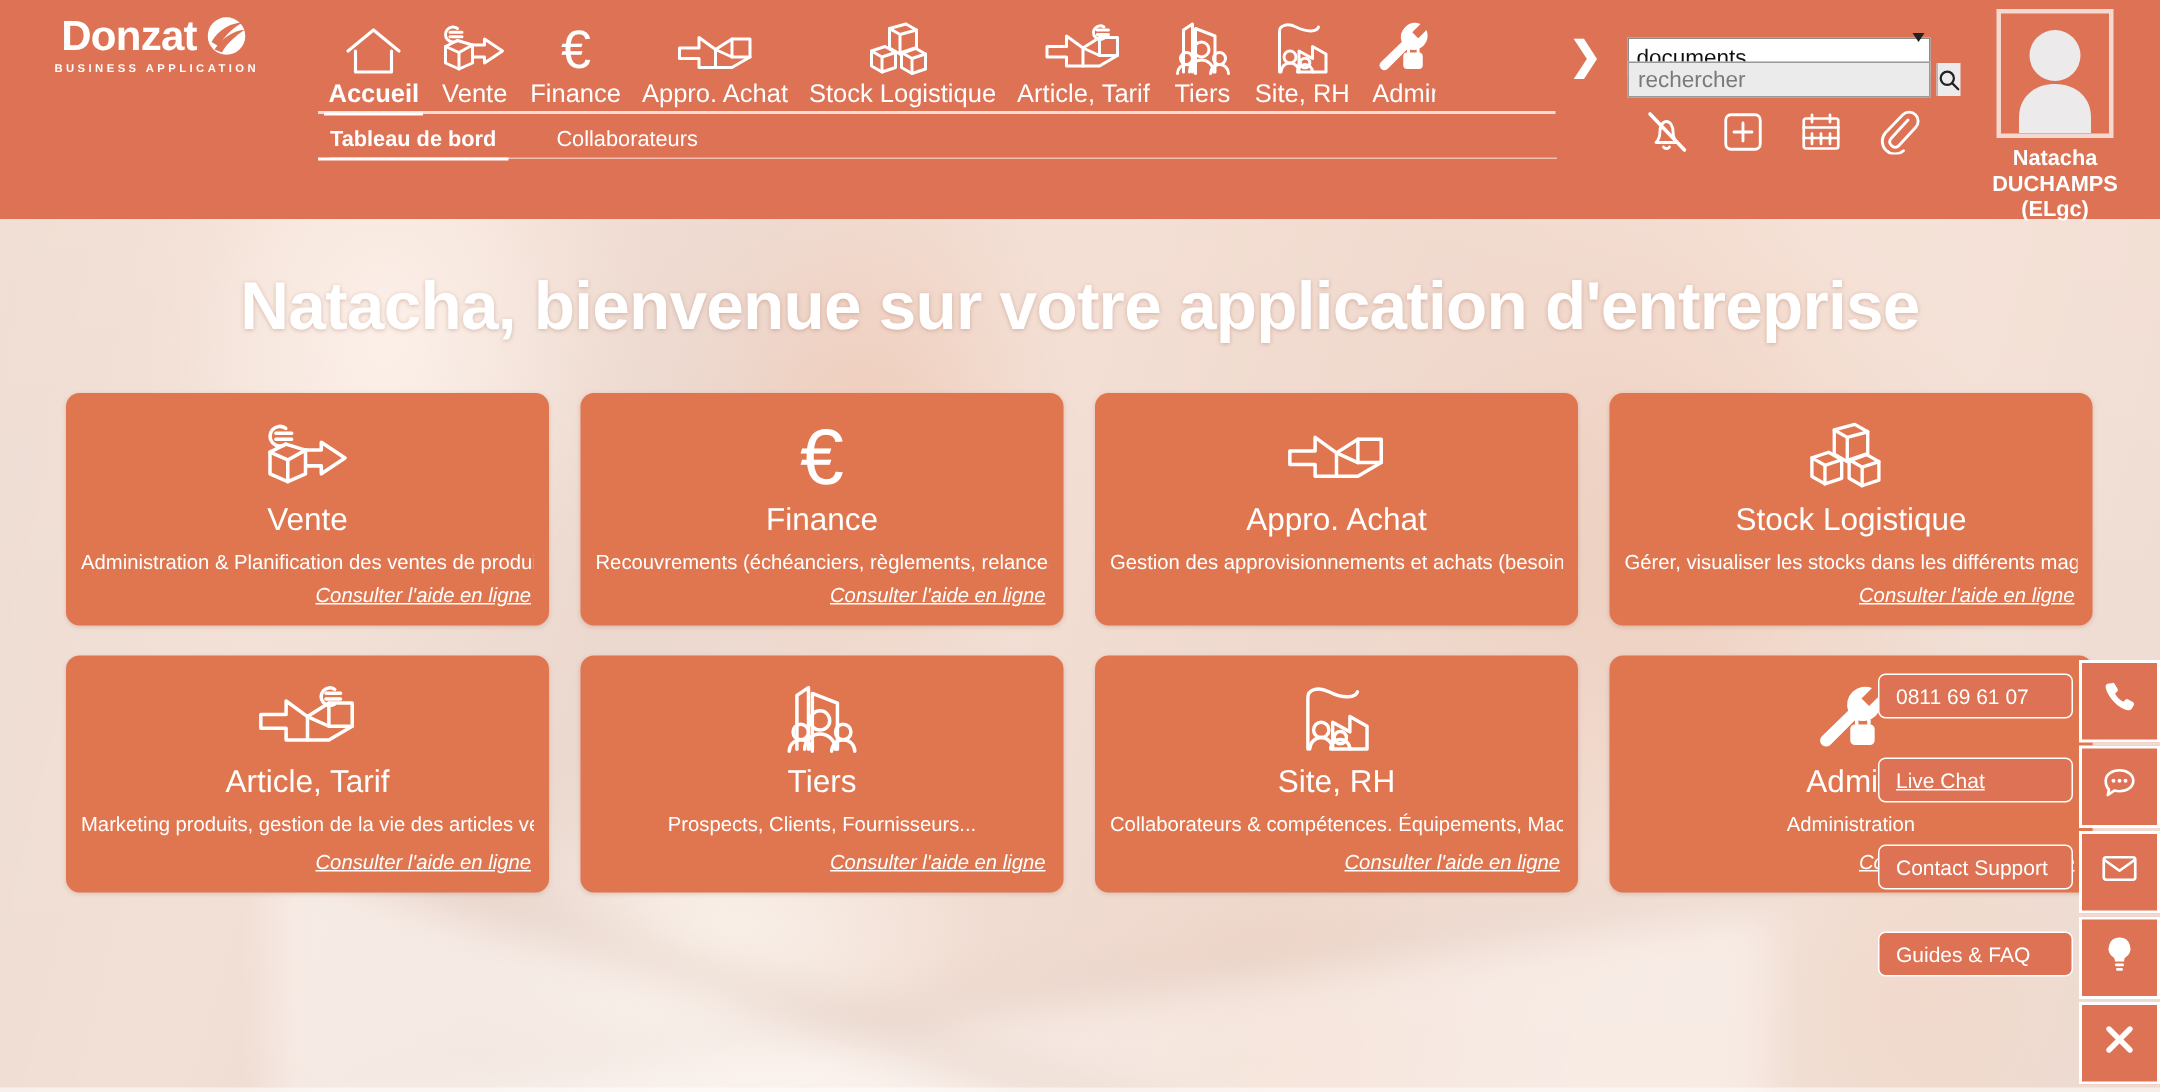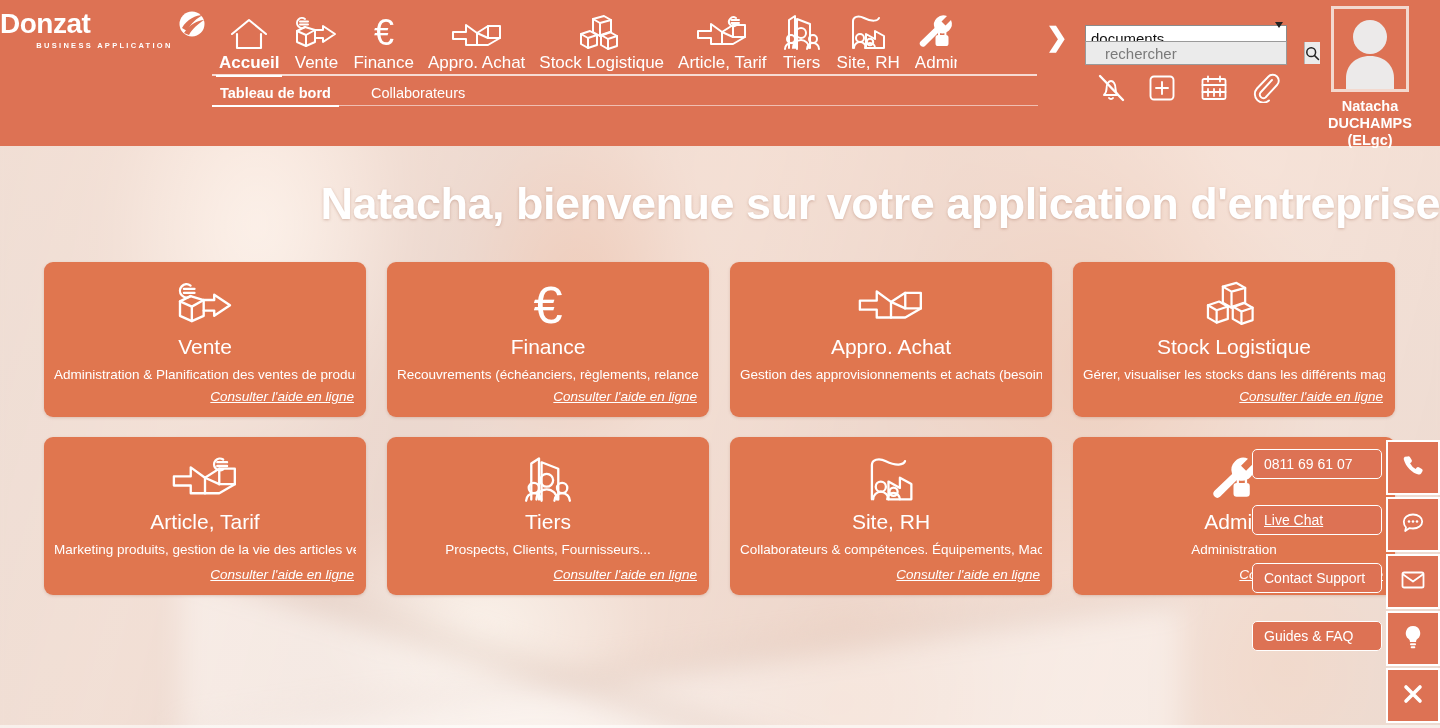--- a/index.html
+++ b/index.html
@@ -40,21 +40,21 @@
   }
 
   
   #header {
     position: absolute; left: 0; top: 0; width: 1440px; height: 146px;
     background: #dd7254; z-index: 20;
   }
 
   
   #logo-block { position: absolute; left: 0; top: 8px; width: 205px; text-align: center; }
-  .logo-row { display: flex; align-items: center; justify-content: space-between; gap: 7px; }
+  .logo-row { display: flex; align-items: center; justify-content: center; gap: 7px; }
   .logo-word { font-size: 28px; font-weight: bold; color: #fff; letter-spacing: -0.5px; }
   .logo-swirl { width: 26px; height: 26px; position: relative; }
   .logo-swirl svg { display: block; }
   .logo-sub {
     font-size: 7.5px; font-weight: bold; color: #fff; letter-spacing: 2.3px;
     margin-top: 1px; padding-left: 4px;
   }
   .logo-tagline {
     margin-top: 11px; color: #fff; font-size: 14.5px; font-weight: bold;
     line-height: 17px;
@@ -113,21 +113,21 @@
     position: absolute; right: 4px; top: 9px; width: 0; height: 0;
     border-left: 4.5px solid transparent; border-right: 4.5px solid transparent;
     border-top: 6px solid #222; pointer-events: none;
   }
   #search-wrap {
     position: relative; width: 202px; height: 24px; margin-top: 2px;
     background: #ebebeb; border: 1px solid #9a9a9a; display: flex; align-items: center;
   }
   #search-input {
     flex: 1; height: 22px; border: 0; background: transparent; outline: none;
-    font-family: "Liberation Sans", sans-serif; font-size: 15px; color: #333; padding-left: 19px;
+    font-family: "Liberation Sans", sans-serif; font-size: 15px; color: #333; padding-left: 6px;
   }
   #search-input::placeholder { color: #7a7a7a; }
   #search-btn {
     width: 23px; height: 22px; border-left: 1px solid #b6b6b6; background: #ebebeb;
     display: flex; align-items: center; justify-content: center; cursor: pointer;
   }
   #header-icons {
     position: absolute; left: 1093px; top: 70px; width: 190px;
     display: flex; align-items: center; justify-content: space-between;
   }
@@ -136,21 +136,21 @@
   
   #user-block { position: absolute; left: 1300px; top: 6px; width: 140px; text-align: center; }
   #avatar {
     width: 78px; height: 86px; margin: 0 auto; border: 3px solid #f3d9cf;
     display: flex; align-items: flex-end; justify-content: center; overflow: hidden;
   }
   #user-name { margin-top: 6px; color: #fff; font-size: 14.5px; font-weight: bold; line-height: 17px; }
 
   
   #hero-title {
-    position: absolute; left: 0; top: 178px; width: 1440px; text-align: right;
+    position: absolute; left: 0; top: 178px; width: 1440px; text-align: center;
     color: #fff; font-size: 45px; font-weight: bold; letter-spacing: -0.5px;
     text-shadow: 0 1px 3px rgba(150,90,65,.35); z-index: 5;
   }
 
   
   #card-grid {
     position: absolute; left: 44px; top: 262px; width: 1352px;
     display: grid; grid-template-columns: repeat(4, 322px); gap: 20px 21px; z-index: 6;
   }
   .card {

